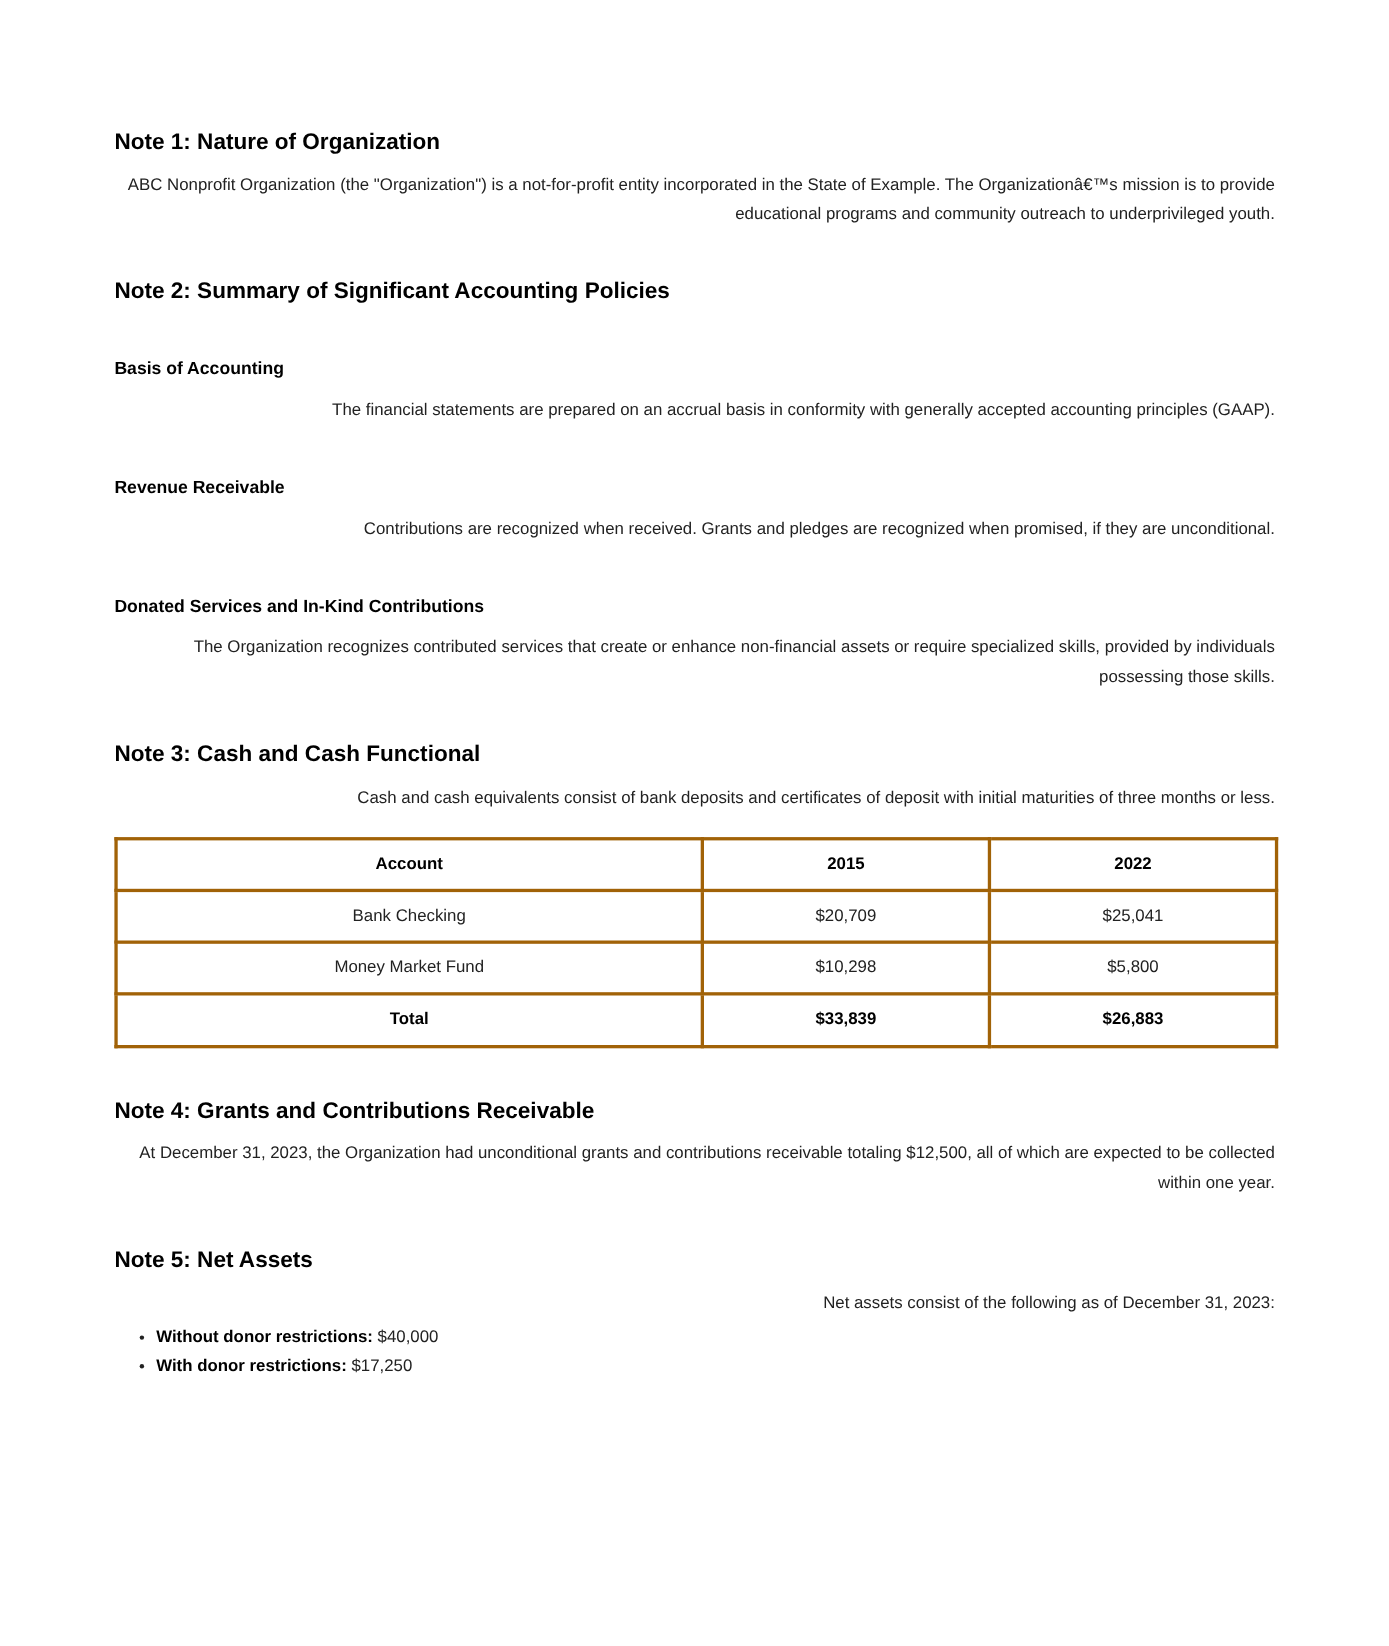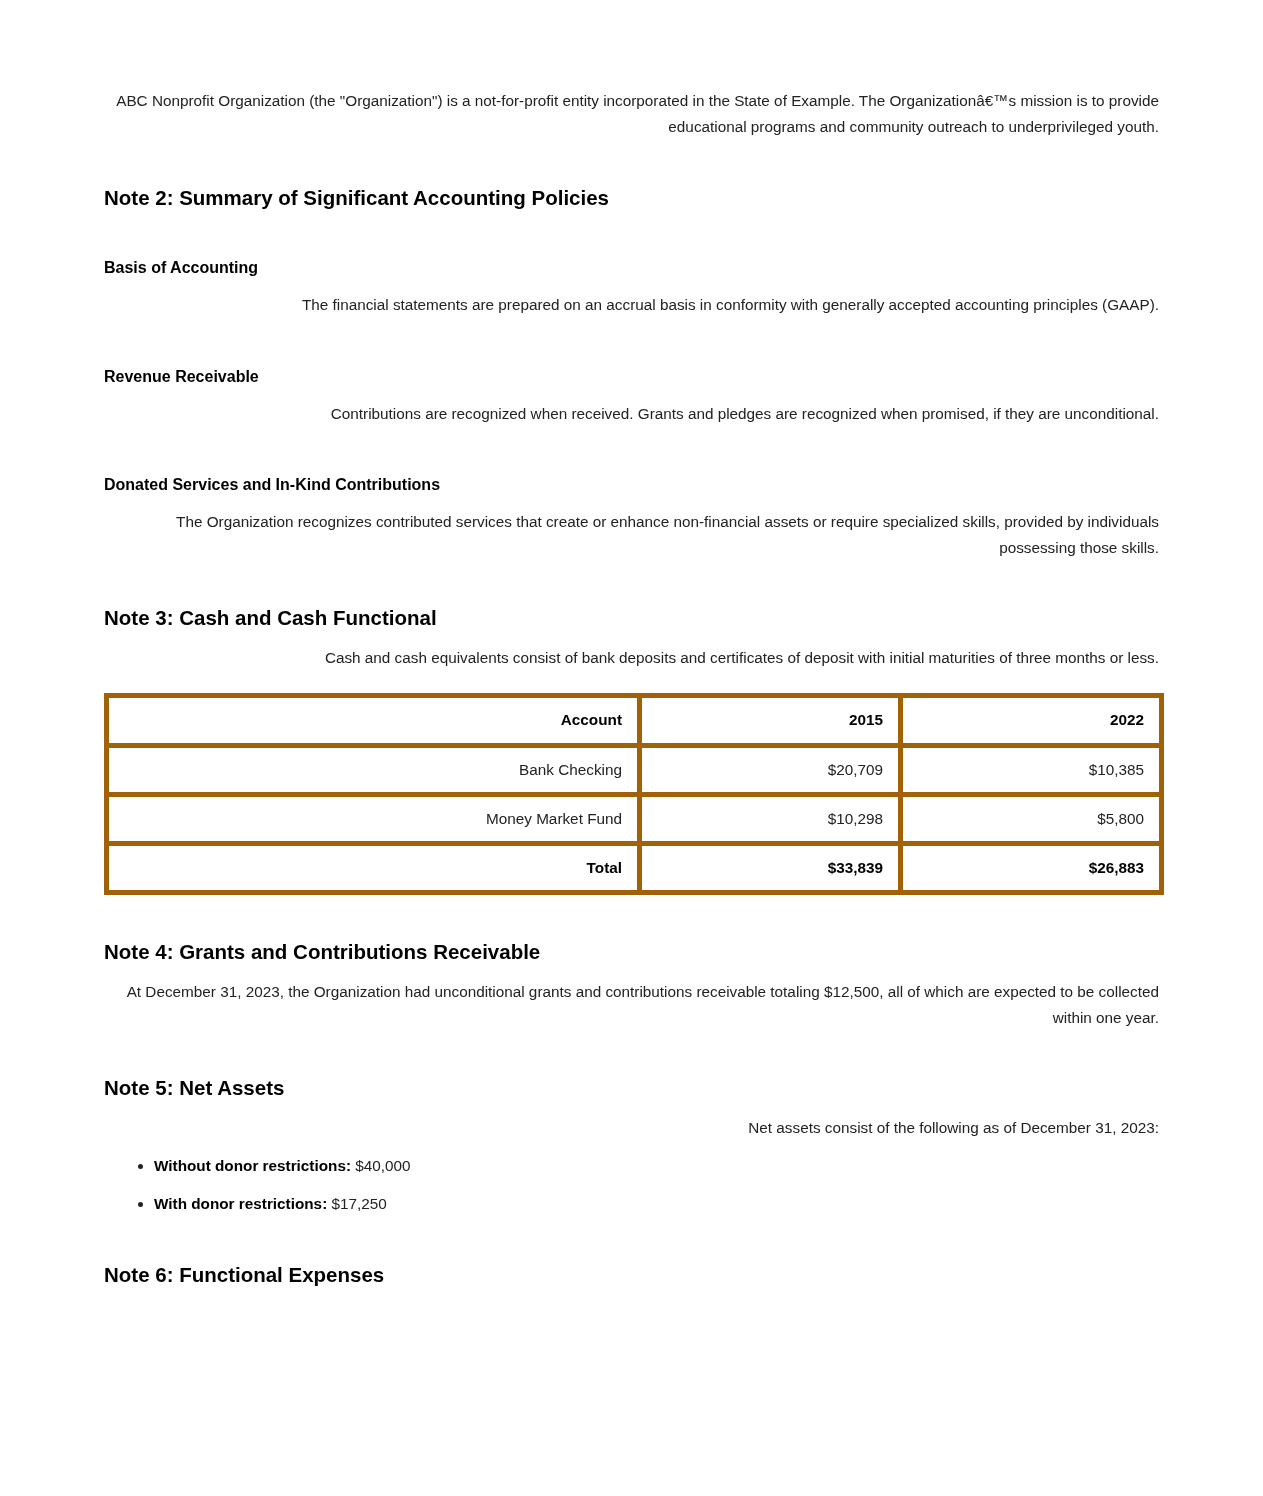--- a/index.html
+++ b/index.html
@@ -86,23 +86,23 @@
     margin: 22px 0 0 0;
     font-size: 15.3px;
     table-layout: fixed;
   }
   table.cash-table col.c-account { width: 533px; }
   table.cash-table col.c-y1 { width: 261px; }
   table.cash-table col.c-y2 { width: 261px; }
 
   table.cash-table th,
   table.cash-table td {
-    border: 5px solid #a16207;
+    border: 3px solid #a16207;
     padding: 11px 15px;
-    text-align: right;
+    text-align: center;
     vertical-align: middle;
     line-height: 1.45;
     color: #222222;
     font-weight: normal;
   }
   table.cash-table thead th {
     font-weight: bold;
     color: #000000;
   }
   table.cash-table tr.total-row td {
@@ -113,38 +113,39 @@
   
   ul.net-assets-list {
     margin: 4px 0 0 0;
     padding-left: 38px;
     list-style: disc;
   }
   ul.net-assets-list li {
     font-size: 15.3px;
     line-height: 1.72;
     color: #222222;
-    margin: 12px;
+    margin: 0;
   }
   ul.net-assets-list li .lbl {
     font-weight: bold;
     color: #000000;
   }
   ul.net-assets-list li .val {
     font-weight: normal;
   }
 </style>
 </head>
 <body>
 
 <div class="page">
   <div class="doc-clip">
     <div class="doc-inner">
 
 
+      <h2 class="note-heading">Note 1: Nature of Organization</h2>
       <p class="body-text">ABC Nonprofit Organization (the "Organization") is a not-for-profit entity incorporated in the State of Example. The Organizationâ€™s mission is to provide educational programs and community outreach to underprivileged youth.</p>
 
       <h2 class="note-heading">Note 2: Summary of Significant Accounting Policies</h2>
 
       <h3 class="sub-heading">Basis of Accounting</h3>
       <p class="body-text">The financial statements are prepared on an accrual basis in conformity with generally accepted accounting principles (GAAP).</p>
 
       <h3 class="sub-heading">Revenue Receivable</h3>
       <p class="body-text">Contributions are recognized when received. Grants and pledges are recognized when promised, if they are unconditional.</p>
 
@@ -164,21 +165,21 @@
           <tr>
             <th>Account</th>
             <th>2015</th>
             <th>2022</th>
           </tr>
         </thead>
         <tbody>
           <tr>
             <td>Bank Checking</td>
             <td>$20,709</td>
-            <td>$10,385</td>
+            <td>$25,041</td>
           </tr>
           <tr>
             <td>Money Market Fund</td>
             <td>$10,298</td>
             <td>$5,800</td>
           </tr>
           <tr class="total-row">
             <td>Total</td>
             <td>$33,839</td>
             <td>$26,883</td>

